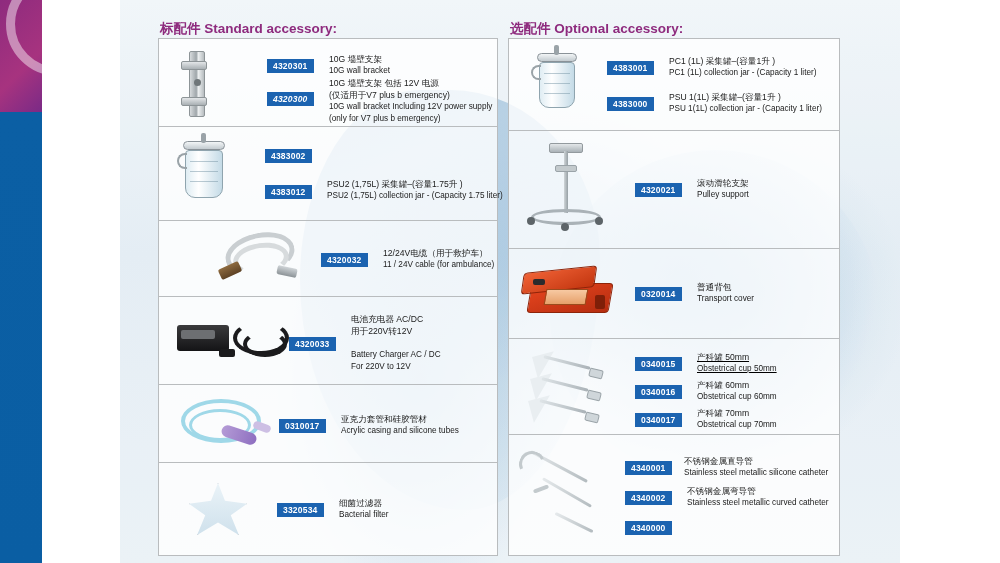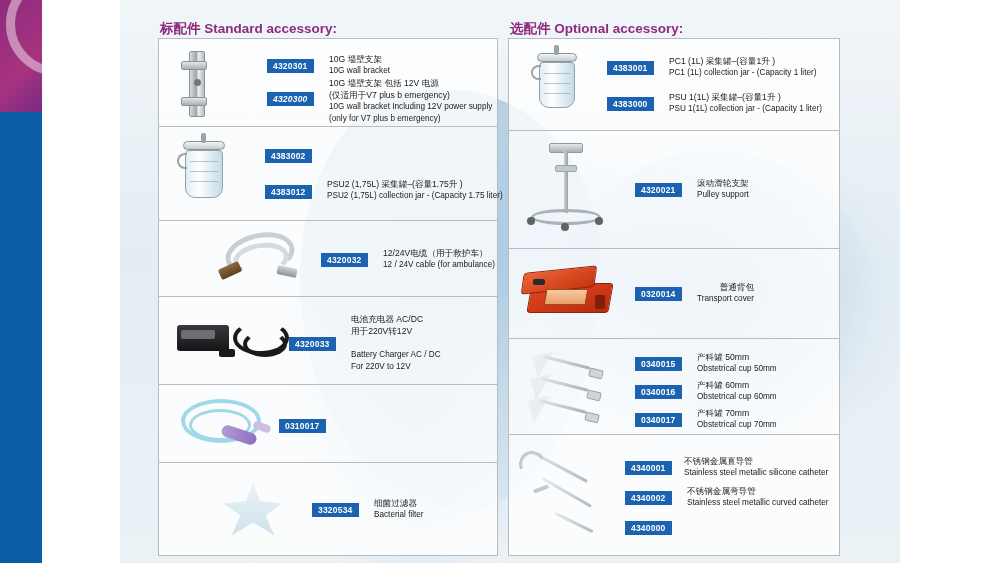--- a/index.html
+++ b/index.html
@@ -84,26 +84,26 @@
   .txt-cn { font-size:8.6px; color:#1a1a1a; line-height:12px; white-space:nowrap;}
   .txt-en { font-size:8.2px; color:#1a1a1a; line-height:12px; white-space:nowrap;}
   .txt-blk { position:absolute; }
 
   
   #r1 { height:88px; }
   #r2 { height:94px; }
   #r3 { height:76px;padding-left:40px; }
   #r4 { height:88px; }
   #r5 { height:78px; }
-  #r6 { height:92px;padding-left:35px; }
+  #r6 { height:92px; }
 
   
   #o1 { height:92px; }
   #o2 { height:118px; }
-  #o3 { height:90px;text-align:right; }
+  #o3 { height:90px; }
   #o4 { height:96px; }
   #o5 { height:120px; }
 
   
   .art { position:absolute; }
 
   
   .wb-plate { width:16px; height:66px; background:linear-gradient(90deg,#d7dbdd,#9fa6aa 45%,#eceff0 60%,#b6bcbf); border:1px solid #8d9497; border-radius:2px;}
   .wb-arm   { width:26px; height:9px; background:linear-gradient(180deg,#e3e6e8,#a9b0b4); border:1px solid #8d9497; border-radius:2px;}
   .wb-knob  { width:7px; height:7px; background:#6f7679; border-radius:50%;}
@@ -220,21 +220,21 @@
       <div class="art cable" style="left:34px;top:22px;width:56px;height:32px;transform:rotate(-8deg);border-color:#d7dbdd;border-bottom-color:transparent;"></div>
       <div class="art plug" style="left:20px;top:44px;transform:rotate(-25deg);"></div>
       <div class="art" style="left:78px;top:46px;width:20px;height:9px;background:linear-gradient(180deg,#d0d5d8,#8c9397);border-radius:2px;transform:rotate(12deg);"></div>
     </div>
     <div class="info" style="height:100%;">
       <div class="codes" style="left:4px;top:28px;">
         <div class="code">4320032</div>
       </div>
       <div class="txt-blk" style="left:66px;top:26px;">
         <div class="txt-cn">12/24V电缆（用于救护车）</div>
-        <div class="txt-en">12 / 24V cable (for ambulance)</div>
+        <div class="txt-en">11 / 24V cable (for ambulance)</div>
       </div>
     </div>
   </div>
 
   <div class="row" id="r4">
     <div class="thumb" style="width:150px;height:100%;">
       <div class="art brick" style="left:18px;top:28px;"></div>
       <div class="art" style="left:22px;top:33px;width:34px;height:9px;background:#6d6f72;border-radius:2px;"></div>
       <div class="art cord" style="left:74px;top:24px;"></div>
       <div class="art cord" style="left:84px;top:34px;width:44px;height:26px;"></div>
@@ -258,20 +258,24 @@
   <div class="row" id="r5">
     <div class="thumb" style="width:128px;height:100%;">
       <div class="art tube-ring" style="left:22px;top:14px;"></div>
       <div class="art tube-ring" style="left:30px;top:24px;width:62px;height:32px;border-width:3px;"></div>
       <div class="art tube-v" style="left:62px;top:44px;"></div>
       <div class="art" style="left:94px;top:38px;width:18px;height:8px;background:#cdbfe4;border-radius:4px;transform:rotate(20deg);"></div>
     </div>
     <div class="info" style="height:100%;">
       <div class="codes" style="left:-8px;top:30px;">
         <div class="code">0310017</div>
+      </div>
+      <div class="txt-blk" style="left:54px;top:28px;">
+        <div class="txt-cn">亚克力套管和硅胶管材</div>
+        <div class="txt-en">Acrylic casing and silicone tubes</div>
       </div>
     </div>
   </div>
 
   <div class="row" id="r6">
     <div class="thumb" style="width:118px;height:100%;">
       <div class="art filter-star" style="left:30px;top:20px;"></div>
     </div>
     <div class="info" style="height:100%;">
       <div class="codes" style="left:0px;top:36px;">
@@ -367,21 +371,21 @@
       <div class="art cup-handle" style="left:78px;top:52px;transform:rotate(14deg);"></div>
 
       <div class="art cup-cone" style="left:10px;top:58px;transform:rotate(-60deg);"></div>
       <div class="art cup-rod" style="left:30px;top:66px;width:48px;transform:rotate(14deg);"></div>
       <div class="art cup-handle" style="left:76px;top:74px;transform:rotate(14deg);"></div>
     </div>
     <div class="info" style="height:100%;">
       <div class="codes" style="left:6px;top:14px;">
         <div class="code">0340015</div>
       </div>
-      <div class="txt-blk" style="left:68px;top:12px;">
+      <div class="txt-blk" style="left:68px;top:12px;text-decoration:underline;">
         <div class="txt-cn">产科罐 50mm</div>
         <div class="txt-en">Obstetrical cup 50mm</div>
       </div>
       <div class="codes" style="left:6px;top:42px;">
         <div class="code">0340016</div>
       </div>
       <div class="txt-blk" style="left:68px;top:40px;">
         <div class="txt-cn">产科罐 60mm</div>
         <div class="txt-en">Obstetrical cup 60mm</div>
       </div>

